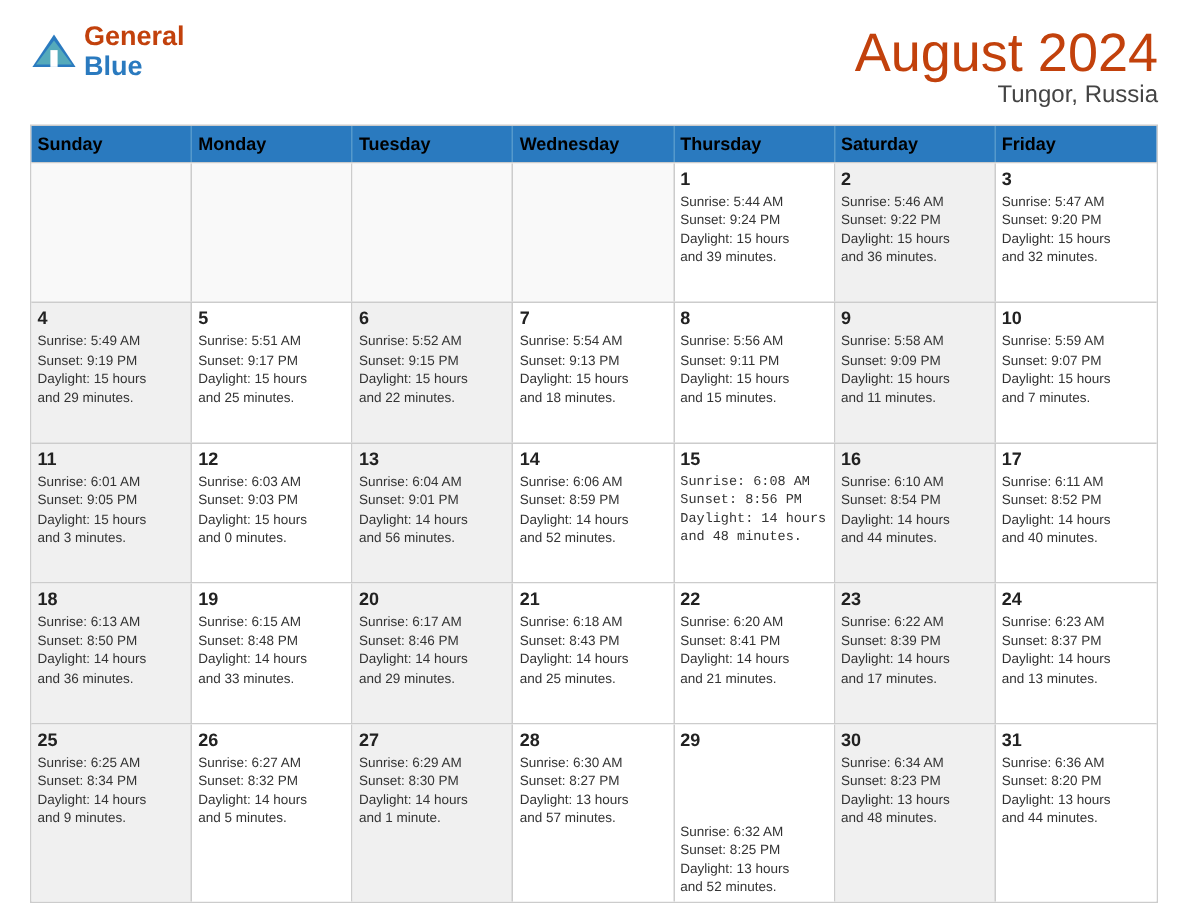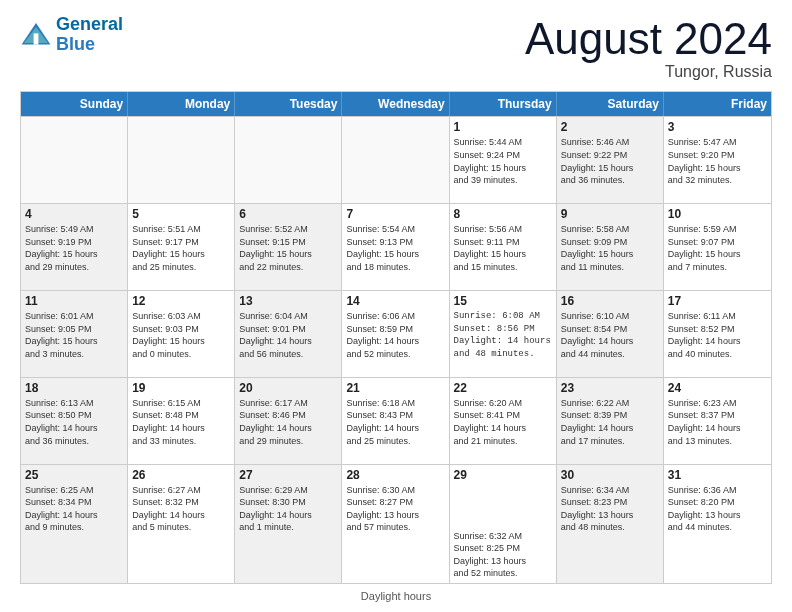--- a/index.html
+++ b/index.html
@@ -26,56 +26,56 @@
     .logo {
       display: flex;
       align-items: center;
       gap: 4px;
     }
     .logo-text {
       font-size: 18px;
       font-weight: bold;
       line-height: 1.1;
     }
-    .logo-general { color: #0369a1; }
+    .logo-general { color: #c2410c; }
     .logo-blue { color: #2a7abf; }
     .logo-icon {
       width: 32px;
       height: 32px;
     }
     .title-block {
       text-align: right;
     }
     .month-title {
-      font-size: 44px;
+      font-size: 36px;
       font-weight: normal;
-      color: #0f172a;
+      color: #c2410c;
       line-height: 1.1;
     }
     .location {
       font-size: 16px;
       color: #444;
     }
     .calendar {
       flex: 1;
       display: flex;
       flex-direction: column;
       border: 1px solid #ccc;
     }
     .cal-header {
       display: grid;
       grid-template-columns: repeat(7, 1fr);
       background: #2a7abf;
     }
     .cal-header-cell {
-      color: #ffffff;
+      color: #000000;
       font-weight: bold;
       font-size: 12px;
       padding: 5px 4px;
-      text-align: right;
+      text-align: left;
       border-right: 1px solid #5599cc;
     }
     .cal-header-cell:last-child { border-right: none; }
     .cal-body {
       display: flex;
       flex-direction: column;
       flex: 1;
     }
     .cal-row {
       display: grid;
@@ -373,16 +373,13 @@
             <span class="day-num">31</span>
             <div class="day-info" style="white-space: pre-line;">Sunrise: 6:36 AM
 Sunset: 8:20 PM
 Daylight: 13 hours
 and 44 minutes.</div>
           </div>
         </div>
       </div>
   </div>
 
-  <div class="footer">
-    <span>Daylight hours</span>
-  </div>
 </div>
 
 </body></html>

